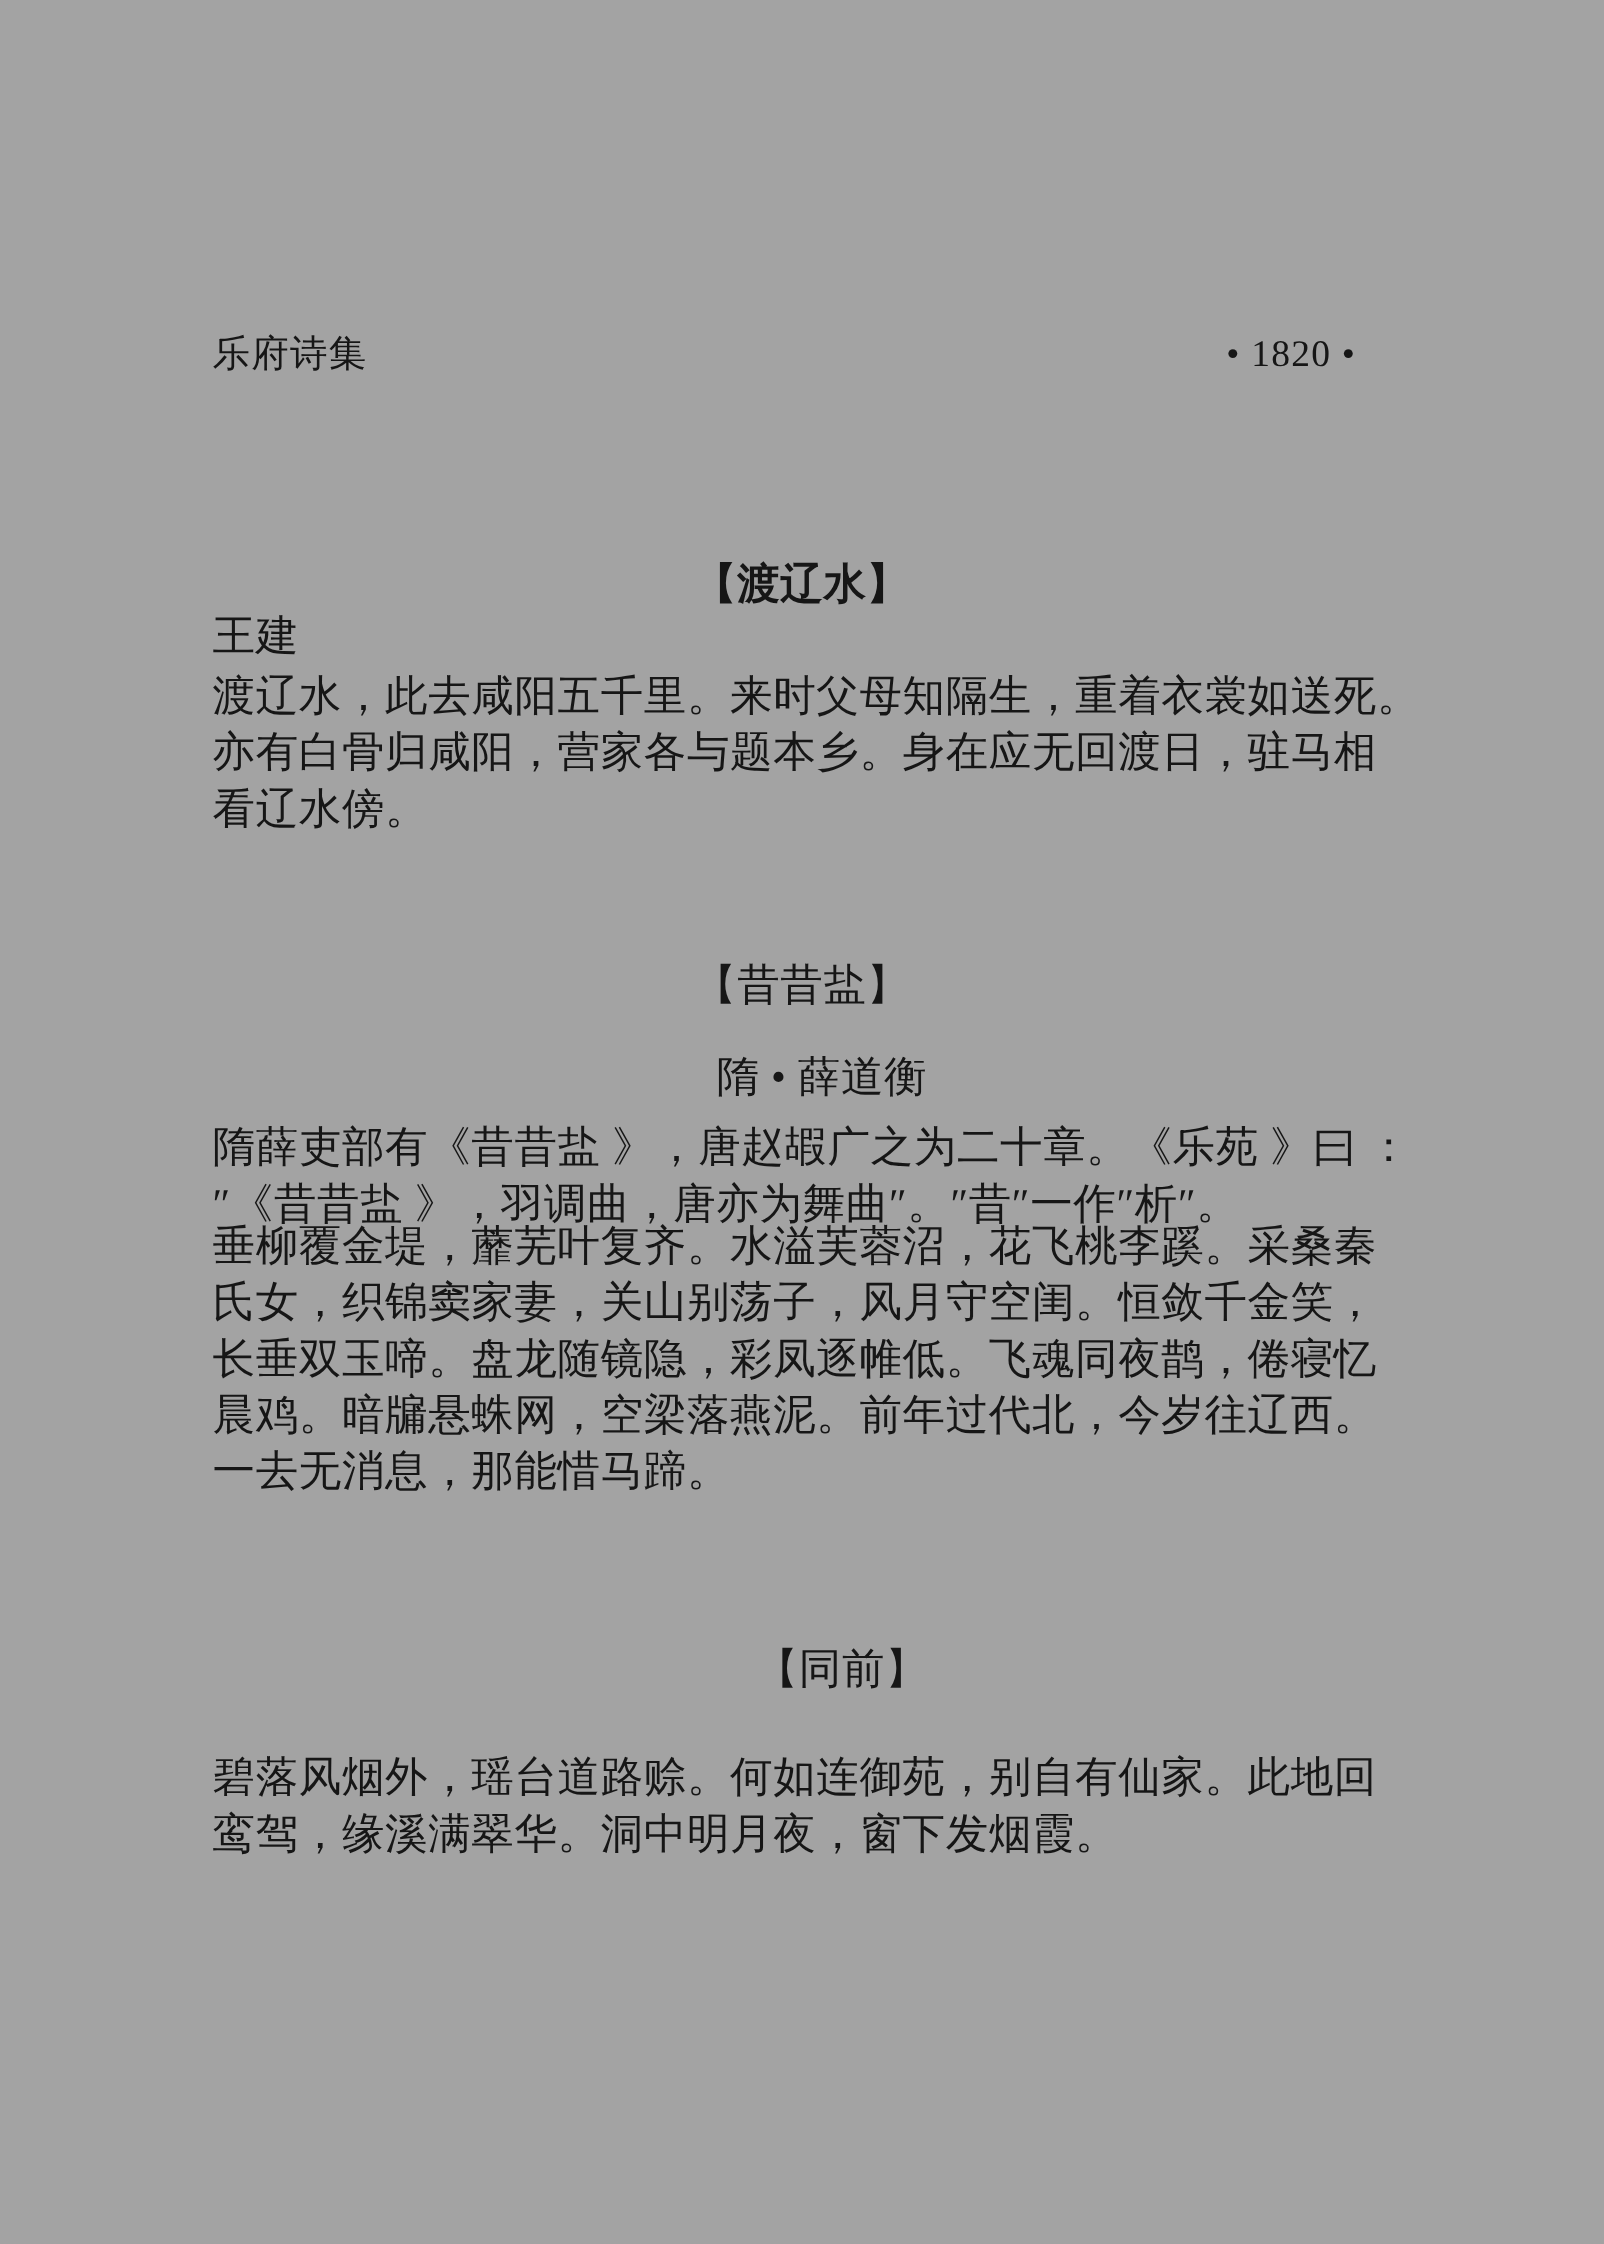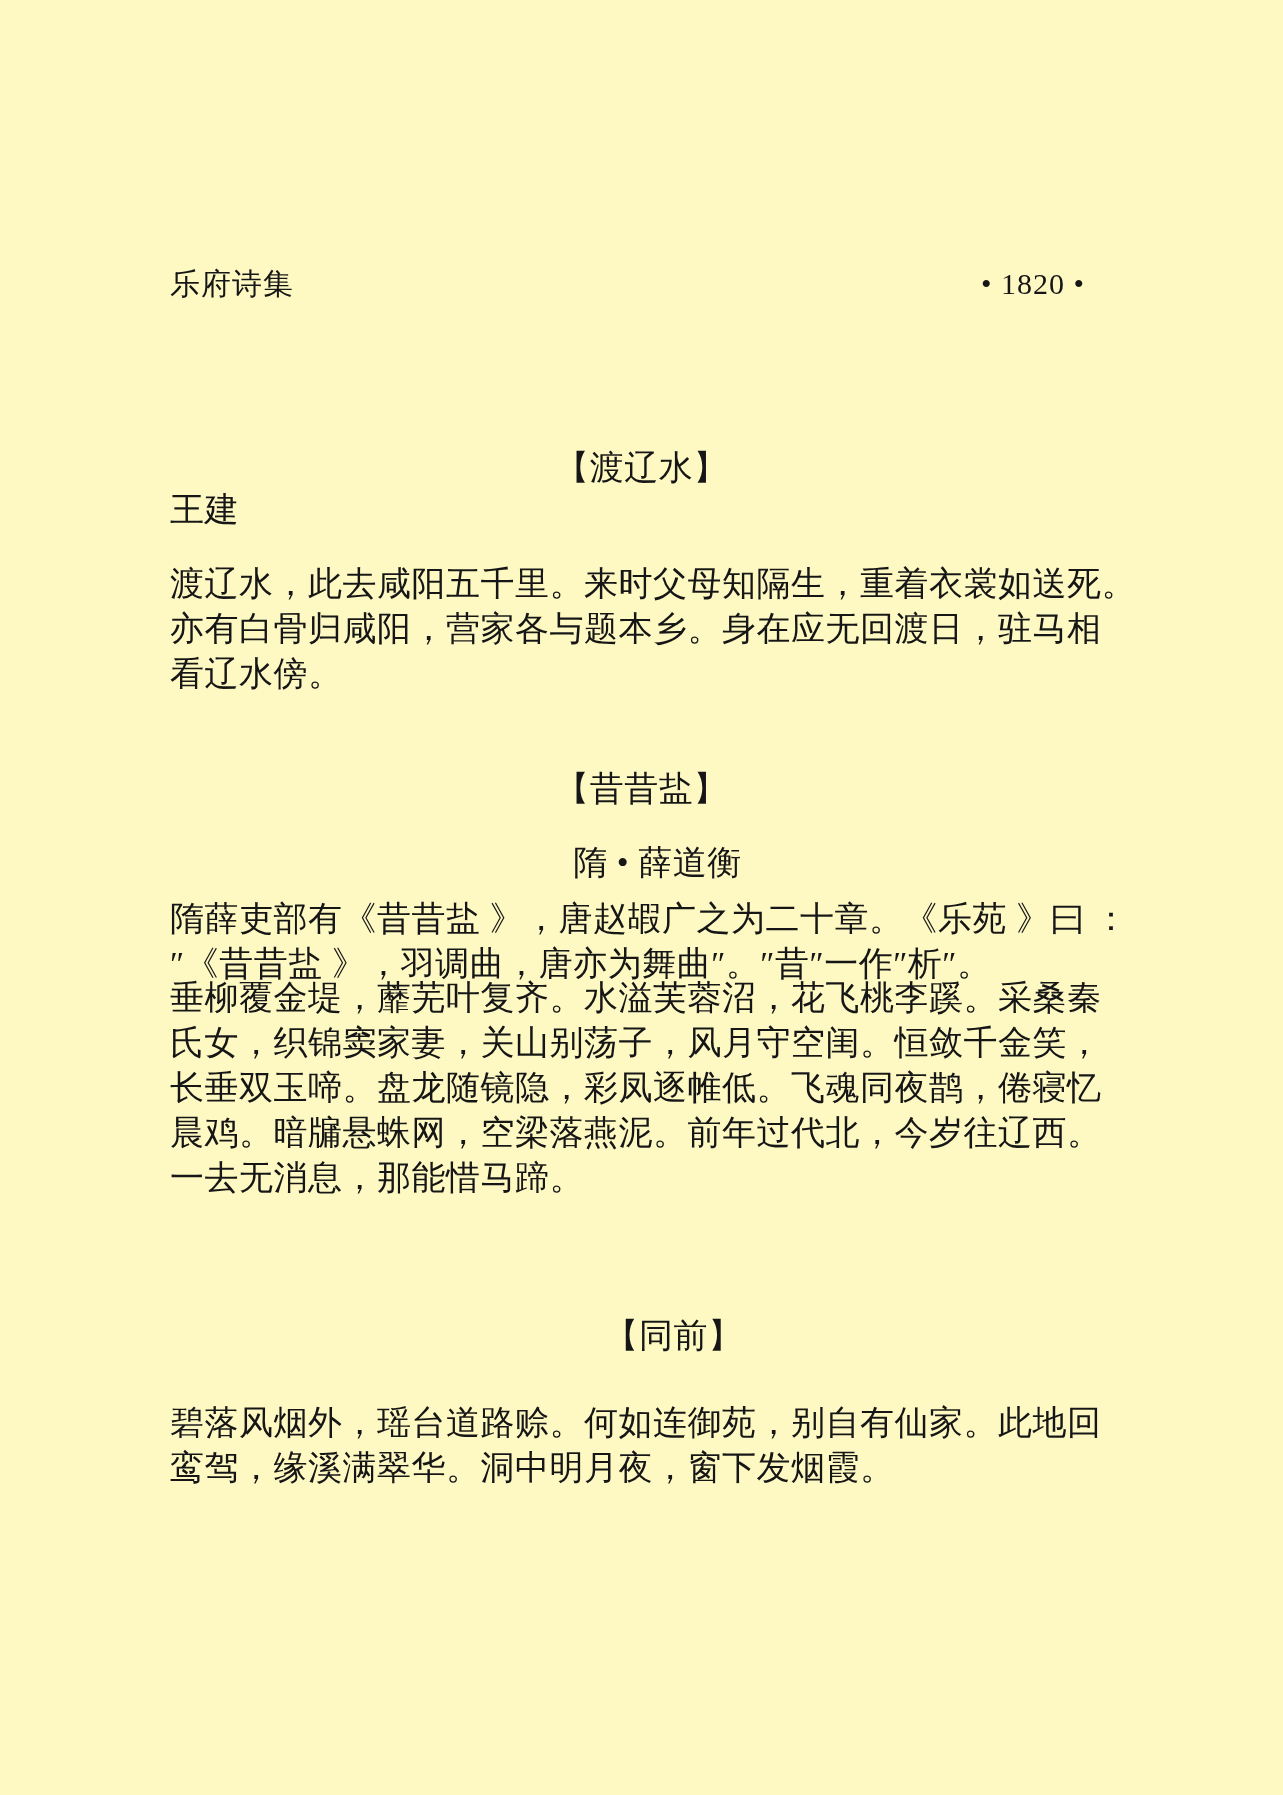--- a/index.html
+++ b/index.html
@@ -4,21 +4,21 @@
 <style>
   html, body {
     margin: 0;
     padding: 0;
     background: #ffffff;
   }
   .page {
     position: relative;
     width: 1283px;
     height: 1795px;
-    background: #fef9c3;
+    background: #a3a3a3;
     color: #161616;
     font-family: "Liberation Serif", "DejaVu Serif", serif;
     overflow: hidden;
   }
   .blk {
     position: absolute;
     left: 170px;
     width: 975px;
     font-size: 34px;
     line-height: 45px;
@@ -37,23 +37,23 @@
   .hdr-right { left: auto; right: 198px; }
   .section-title {
     position: absolute;
     left: 0;
     width: 1283px;
     text-align: center;
     font-size: 34px;
     line-height: 45px;
     letter-spacing: 0.5px;
   }
-  .t1 { top: 445px; }
+  .t1 { top: 445px; font-weight: bold; }
   .a1 { top: 490px; font-family: Liberation Mono, monospace; }
-  .p1 { top: 535px; margin-top: 26px; }
+  .p1 { top: 535px; }
   .t2 { top: 766px; }
   .a2 { top: 840px; text-align: center; }
   .c2 { top: 896px; }
   .p2 { top: 975px; }
   .t3 { top: 1313px; margin-left: 32px; }
   .p3 { top: 1400px; }
 </style>
 </head>
 <body>
 

